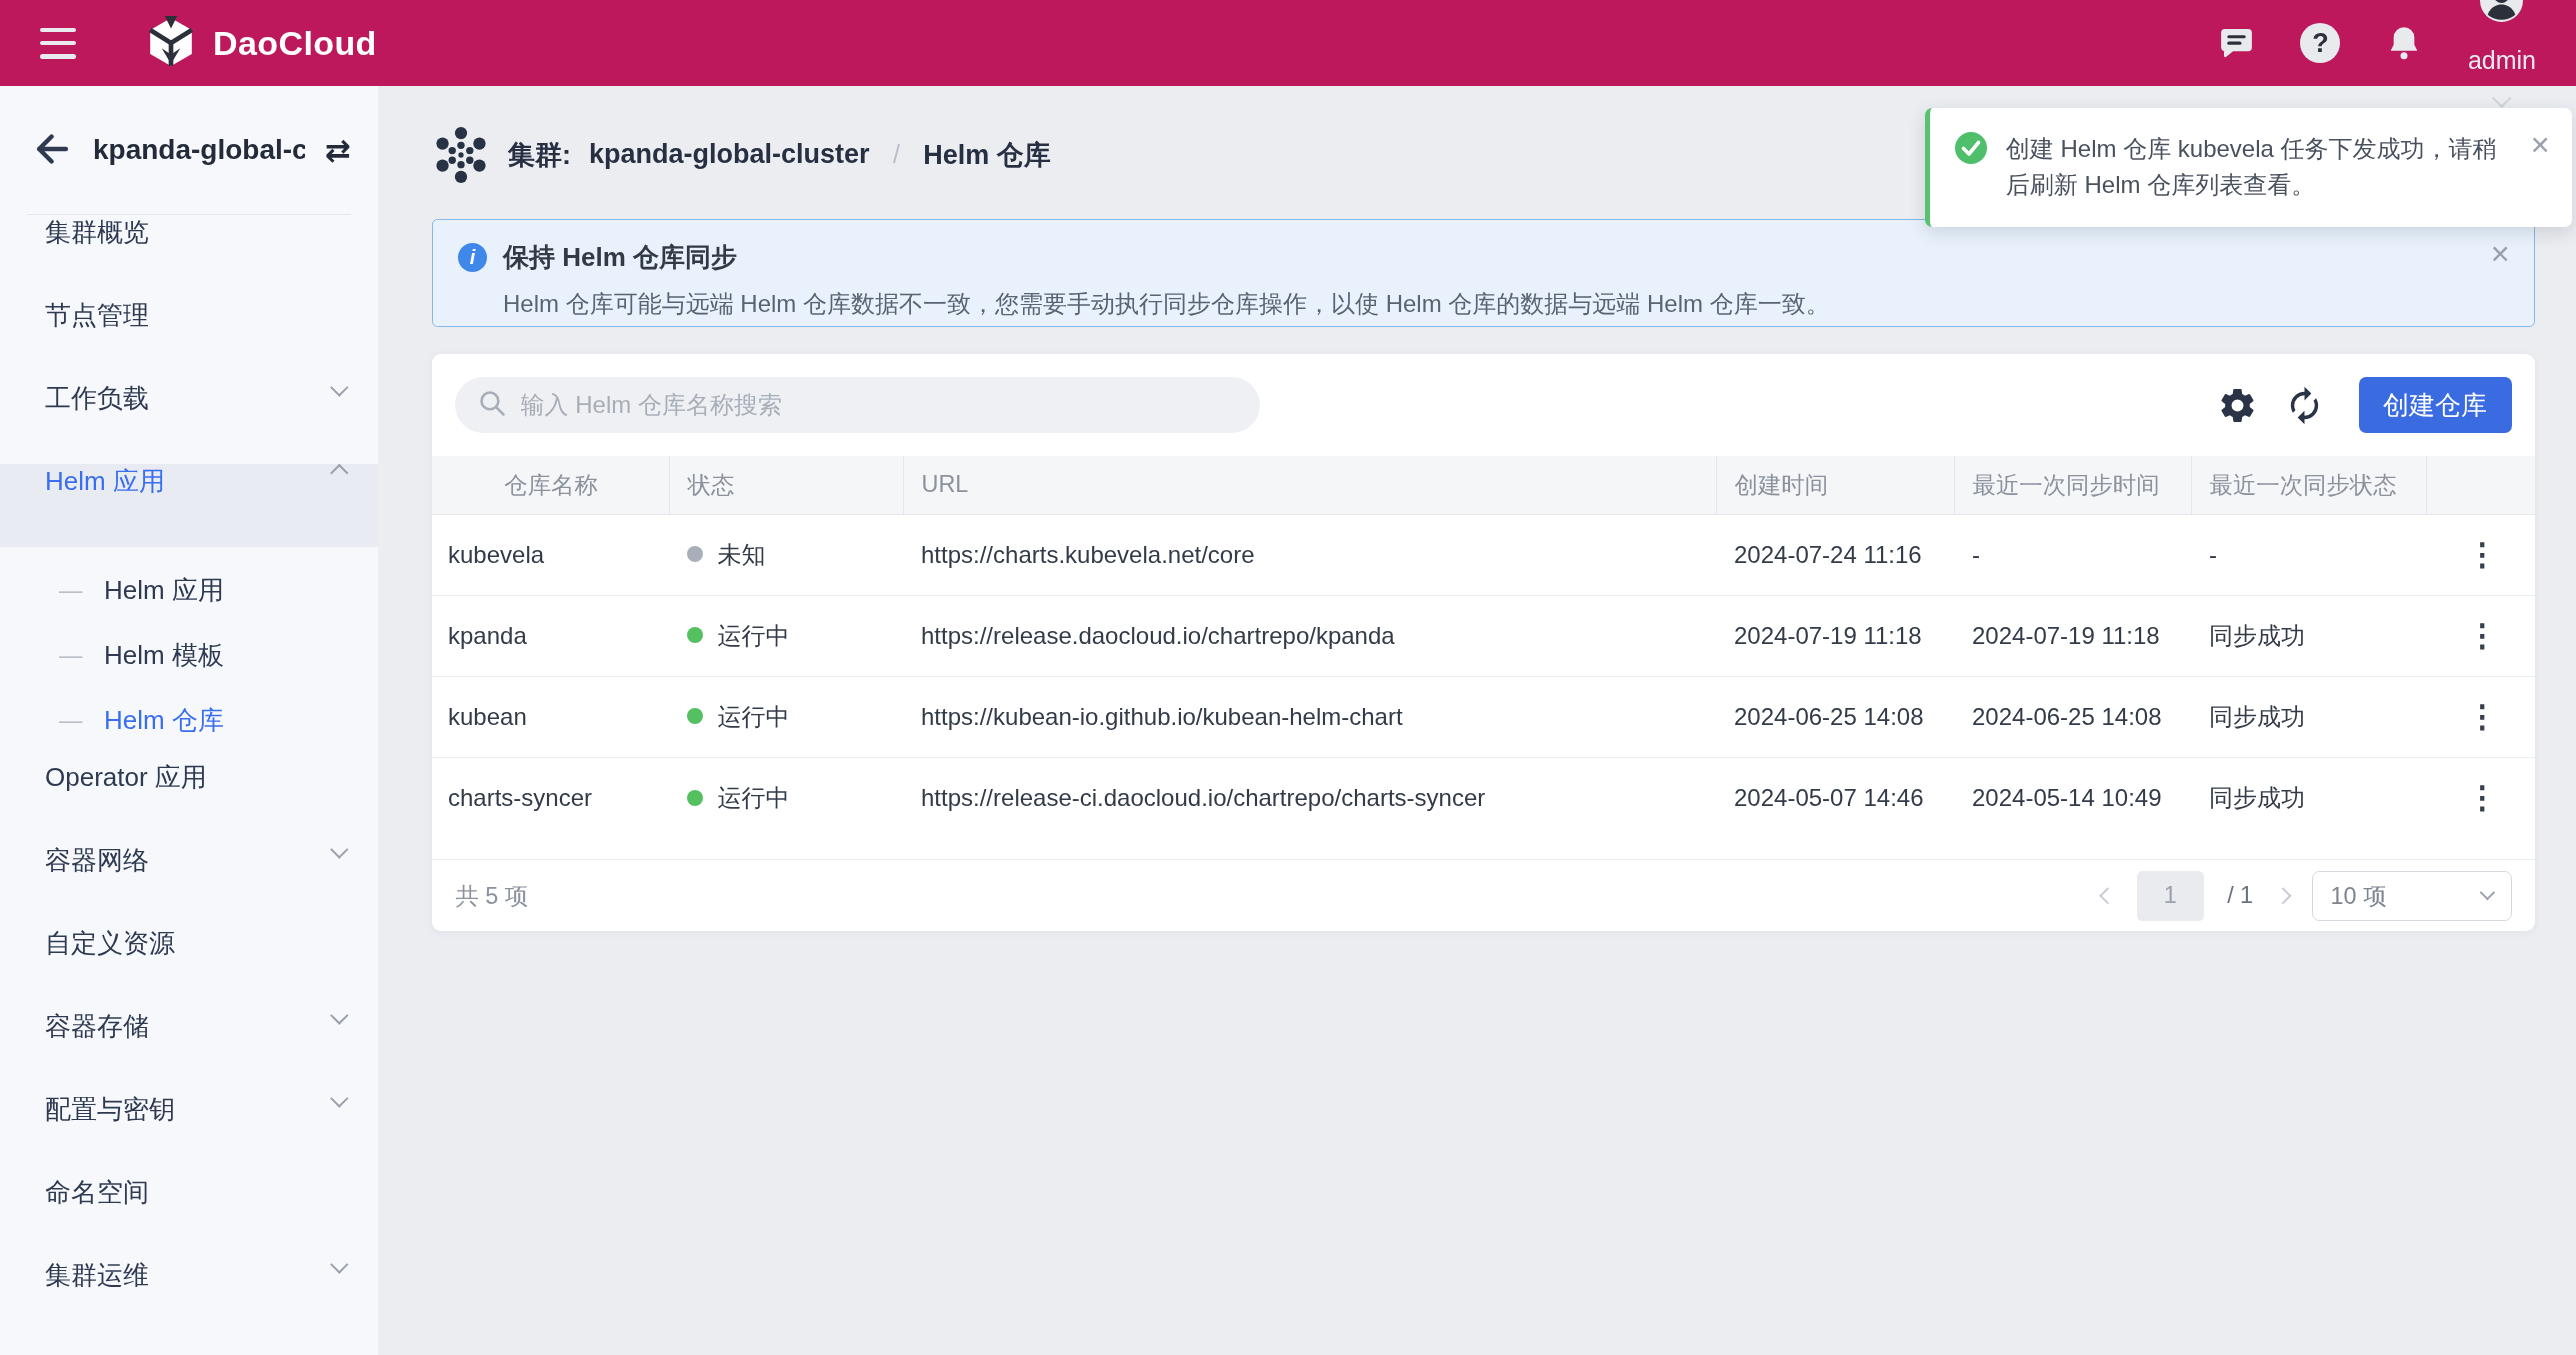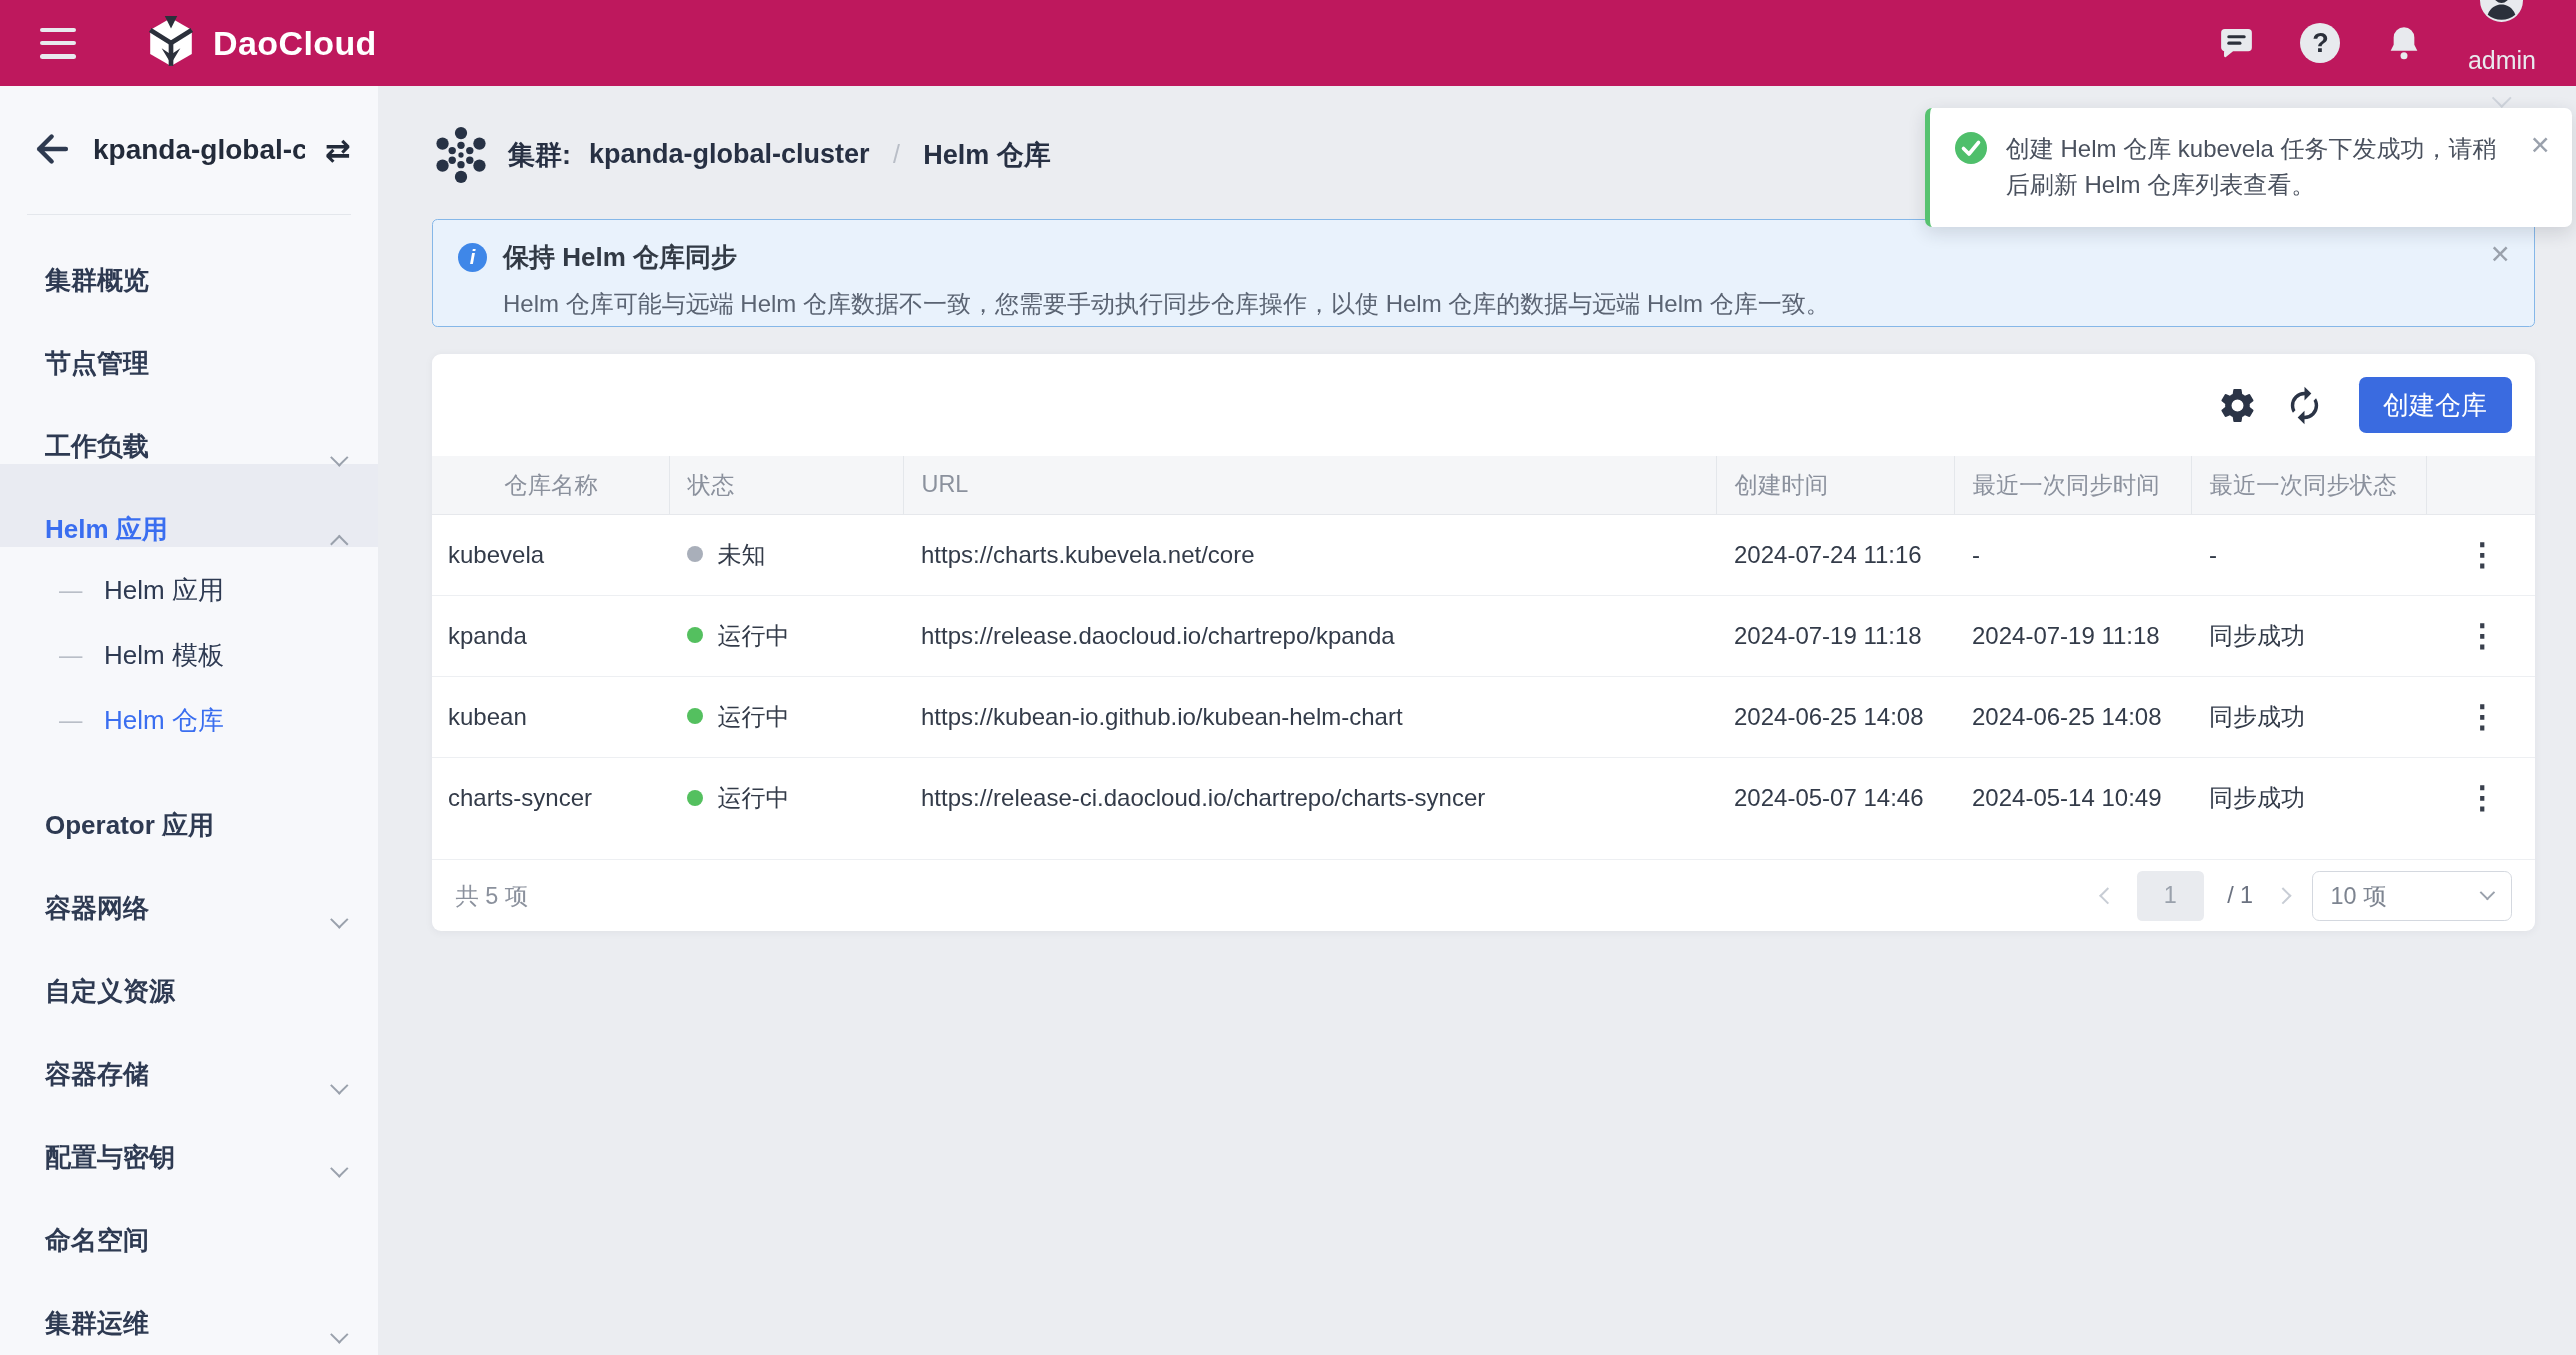--- a/index.html
+++ b/index.html
@@ -35,22 +35,22 @@
   .sidebar {
     position:absolute; top:86px; left:0; width:378px; height:1269px;
     background:#f7f8fb; z-index:10;
   }
   .cluster-row { height:128px; display:flex; align-items:center; padding:0 27px 0 32px; gap:20px; }
   .cluster-name { font-size:28px; font-weight:700; color:#232b3a; white-space:nowrap; overflow:hidden; flex:1; }
   .swap-icon { font-size:31px; font-weight:700; color:#232b3a; cursor:pointer; line-height:1; }
   .side-divider { height:0.9px; background:#e4e7ec; margin:0 27px; }
   .side-list { padding-top:0; }
   .side-item {
-    height:83px; display:flex; align-items:flex-end; padding:0 32px 0 45px;
-    font-size:26px; font-weight:700; color:#2e3a52; cursor:pointer;
+    height:83px; display:flex; align-items:flex-start; padding:0 32px 0 45px;
+    font-size:26px; font-weight:400; color:#2e3a52; cursor:pointer;
   }
   .side-item .lbl { flex:1; }
   .side-item.active-parent { background:#e9ebf2; color:#3a6ef0; }
   .sub-group { padding:10.8px 0 7.2px 0; }
   .side-sub {
     height:65px; display:flex; align-items:center; padding:0 32px 0 59px;
     font-size:26px; color:#2e3a52; cursor:pointer; gap:21.6px;
   }
   .side-sub .dash { color:#b9bec7; font-size:23.4px; }
   .side-sub.active { color:#3a6ef0; }
@@ -314,20 +314,29 @@
     <div class="banner-head">
       <span class="info-badge">i</span>
       <span class="banner-title">保持 Helm 仓库同步</span>
     </div>
     <div class="banner-desc">Helm 仓库可能与远端 Helm 仓库数据不一致，您需要手动执行同步仓库操作，以使 Helm 仓库的数据与远端 Helm 仓库一致。</div>
     <span class="banner-close">✕</span>
   </section>
 
   <section class="card">
     <div class="toolbar">
+      <div class="search-box">
+        <span>
+          <svg width="31" height="31" viewBox="0 0 24 24" fill="none" stroke="#a8aeb8" stroke-width="2" stroke-linecap="round">
+            <circle cx="10" cy="10" r="6.5"></circle>
+              <line x1="15" y1="15" x2="20.5" y2="20.5"></line>
+          </svg>
+        </span>
+        <input type="text" placeholder="输入 Helm 仓库名称搜索" style="">
+      </div>
       <div class="tool-right">
         <span class="tool-ic">
           <svg width="41" height="41" viewBox="0 0 24 24" fill="#2b3446">
             <path d="M19.14 12.94a7 7 0 0 0 .05-.94 7 7 0 0 0-.05-.94l2.03-1.58a.5.5 0 0 0 .12-.64l-1.92-3.32a.5.5 0 0 0-.61-.22l-2.39.96a7.3 7.3 0 0 0-1.62-.94l-.36-2.54a.5.5 0 0 0-.5-.42h-3.84a.5.5 0 0 0-.5.42l-.36 2.54c-.59.24-1.13.56-1.62.94l-2.39-.96a.5.5 0 0 0-.61.22L2.66 8.84a.5.5 0 0 0 .12.64l2.03 1.58a7 7 0 0 0 0 1.88l-2.03 1.58a.5.5 0 0 0-.12.64l1.92 3.32c.13.22.39.31.61.22l2.39-.96c.49.38 1.03.7 1.62.94l.36 2.54c.04.24.25.42.5.42h3.84c.25 0 .46-.18.5-.42l.36-2.54c.59-.24 1.13-.56 1.62-.94l2.39.96c.22.09.48 0 .61-.22l1.92-3.32a.5.5 0 0 0-.12-.64l-2.03-1.58ZM12 15.5a3.5 3.5 0 1 1 0-7 3.5 3.5 0 0 1 0 7Z"></path>
           </svg>
         </span>
         <span class="tool-ic">
           <svg width="41" height="41" viewBox="0 0 24 24" fill="#2b3446">
             <path d="M12 6v3l4-4-4-4v3A8 8 0 0 0 4 12c0 1.57.46 3.03 1.24 4.26l1.46-1.46A5.9 5.9 0 0 1 6 12a6 6 0 0 1 6-6zm6.76 1.74-1.46 1.46c.47.83.7 1.79.7 2.8a6 6 0 0 1-6 6v-3l-4 4 4 4v-3a8 8 0 0 0 8-8c0-1.57-.46-3.03-1.24-4.26z"></path>
           </svg>

